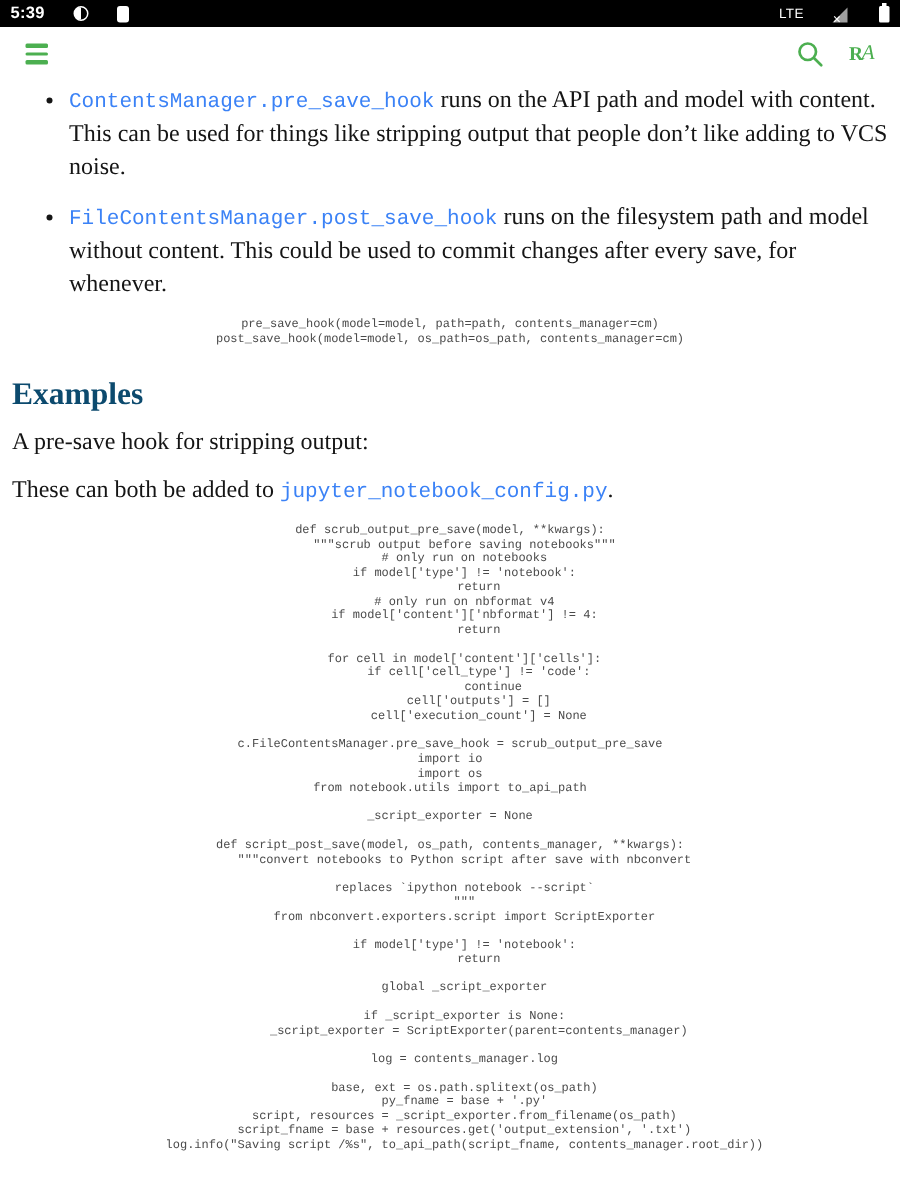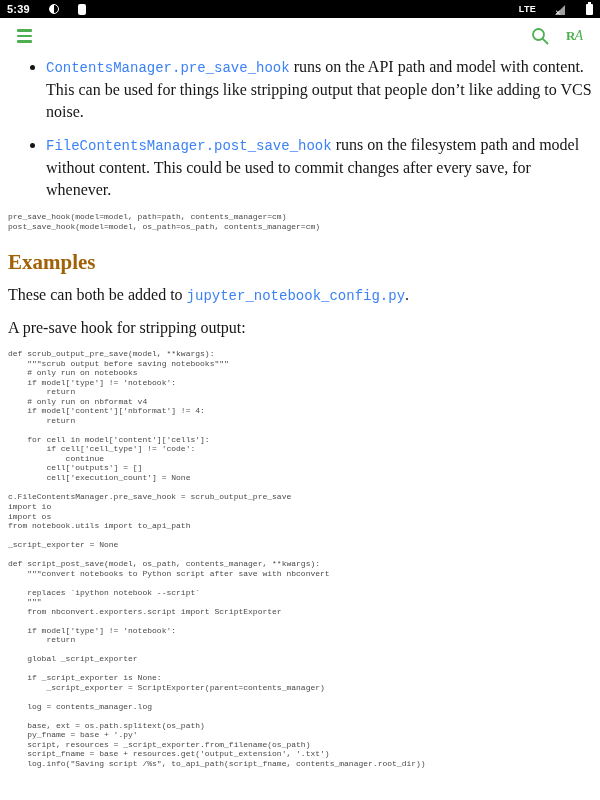--- a/index.html
+++ b/index.html
@@ -13,21 +13,21 @@
     height:18px; background:#000; color:#fff; display:flex; align-items:center;
     padding:0 7px; font-family:"Liberation Sans", sans-serif; font-size:11px; gap:19px;
   }
   .sb-time { font-weight:bold; letter-spacing:.2px; }
   .sb-spacer { flex:1; }
   .circle-icon {
     width:10px; height:10px; border-radius:50%; border:1.5px solid #fff;
     background:linear-gradient(90deg,#fff 0 50%, transparent 50% 100%);
   }
   .file-icon { width:8px; height:11px; background:#fff; border-radius:2px; }
-  .sb-net { font-size:9px; font-weight:bold; letter-spacing:.3px; }
+  .sb-net { font-size:9px; font-weight:normal; letter-spacing:.3px; }
   .signal-icon { position:relative; width:12px; height:11px; }
   .signal-tri {
     position:absolute; right:2px; bottom:0; width:0; height:0;
     border-left:10px solid transparent; border-bottom:10px solid #9e9e9e;
   }
   .signal-x {
     position:absolute; left:0; bottom:-2px; color:#fff; font-size:7px;
     font-family:"Liberation Sans",sans-serif;
   }
   .battery-icon { position:relative; width:7px; height:11px; background:#fff; border-radius:1px; margin-top:1px; }
@@ -56,23 +56,23 @@
   .content-inner { margin-top:-9px; padding:0 8px; }
   p { font-size:16px; line-height:22px; margin:10px 0; }
   .mono, code {
     font-family:"Liberation Mono","DejaVu Sans Mono",monospace;
     color:#3b82f6; font-size:14px;
   }
   ul { margin:11px 0; padding-left:38px; }
   li { font-size:16px; line-height:22px; margin-bottom:11px; }
   pre {
     font-family:"Liberation Mono","DejaVu Sans Mono",monospace;
-    font-size:8px; line-height:9.5px; color:#4a4a4a; margin:1px 0; white-space:pre;
+    font-size:8px; line-height:9.5px; color:#4a4a4a; margin:1px 0; white-space:pre;text-align:center;
   }
-  h2 { font-size:21px; line-height:24px; margin:19px 0 10px 0; color:#a16207; font-weight:bold; }
+  h2 { font-size:21px; line-height:24px; margin:19px 0 10px 0; color:#0c4a6e; font-weight:bold; }
 </style>
 </head>
 <body>
 
 <div class="status-bar">
   <span class="sb-time">5:39</span>
   <span class="circle-icon"></span>
   <span class="file-icon"></span>
   <span class="sb-spacer"></span>
   <span class="sb-net">LTE</span>
@@ -112,23 +112,23 @@
         <code>FileContentsManager.post_save_hook</code><span> runs on the filesystem path and model without content. This could be used to commit changes after every save, for whenever.</span>
       </li>
     </ul>
 
 
     <pre>pre_save_hook(model=model, path=path, contents_manager=cm)
 post_save_hook(model=model, os_path=os_path, contents_manager=cm)</pre>
 
     <h2>Examples</h2>
 
+    <p>A pre-save hook for stripping output:</p>
+
     <p><span>These can both be added to </span><code>jupyter_notebook_config.py</code><span>.</span></p>
-
-    <p>A pre-save hook for stripping output:</p>
 
     <pre>def scrub_output_pre_save(model, **kwargs):
     """scrub output before saving notebooks"""
     # only run on notebooks
     if model['type'] != 'notebook':
         return
     # only run on nbformat v4
     if model['content']['nbformat'] != 4:
         return
 

